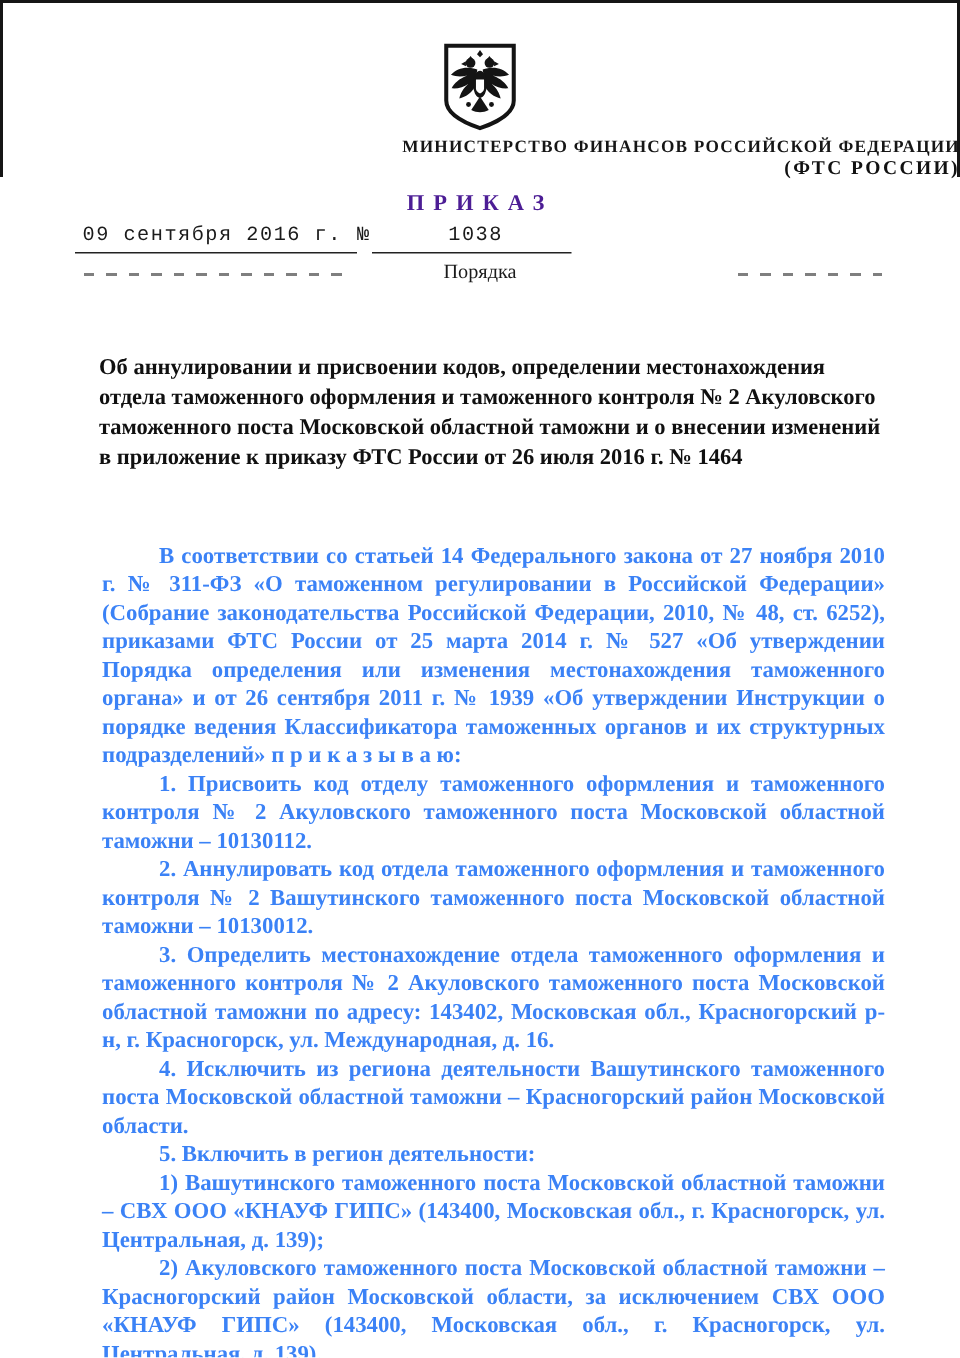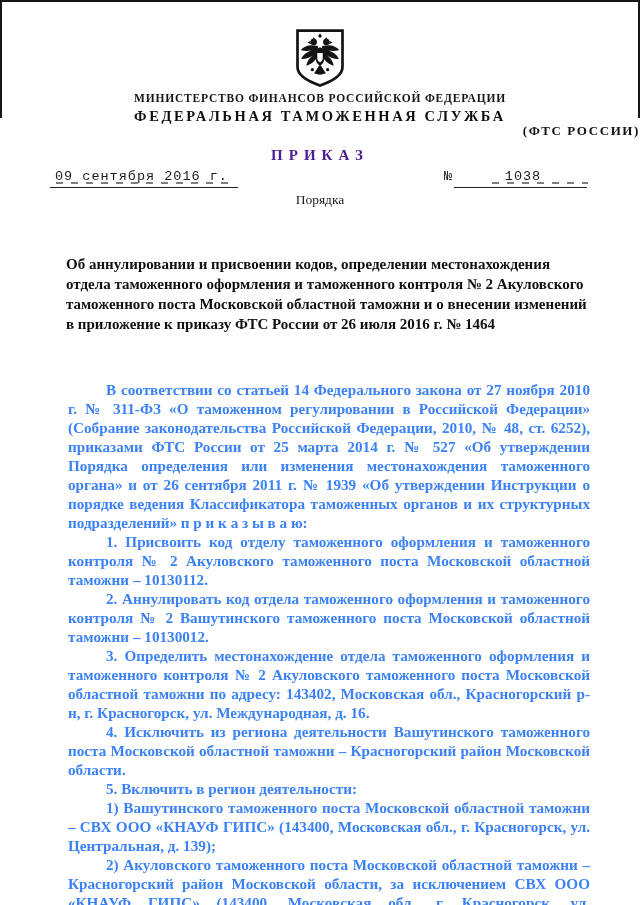--- a/index.html
+++ b/index.html
@@ -20,20 +20,21 @@
   .header { text-align: center; padding-top: 28px; }
   .emblem { height: 60px; line-height: 0; }
 
   .ministry {
     margin-top: 3px;
     font-weight: bold;
     font-size: 11.5px;
     line-height: 14px;
     letter-spacing: 0.8px;
     color: #161616;
+    text-align: right;
   }
   .agency {
     margin-top: 3px;
     font-weight: bold;
     font-size: 14.5px;
     line-height: 16px;
     letter-spacing: 2.6px;
     color: #111111;
   }
   .agency-short {
@@ -48,21 +49,20 @@
     margin-top: 9px;
     font-weight: bold;
     font-size: 15px;
     line-height: 17px;
     letter-spacing: 6px;
     color: #4c1d95;
   }
 
   .date-row {
     display: flex;
-    justify-content: space-between;
     align-items: flex-start;
     margin-top: 5px;
     padding: 0 53px 0 50px;
     font-family: "Liberation Mono", "DejaVu Sans Mono", monospace;
     font-size: 13.5px;
     line-height: 16px;
     color: #1b1b1b;
   }
   .date {
     display: inline-block;
@@ -141,21 +141,20 @@
           <path d="M32,20 C 40,17.5 47,19 51.5,24 c -4,1.5 -8,1.5 -12,0.5 c 6,2.5 9.5,5.5 11.5,9.5 c -4.5,0.5 -9,-1 -12.5,-3.5 c 4,3.5 6,7 6.8,11 c -4.8,-1 -9.3,-4.5 -11.3,-8.5 z"></path>
           <ellipse cx="30" cy="31" rx="5.2" ry="10"></ellipse>
           <path d="M30,40 l-6.5,10 c 4.3,2.2 8.7,2.2 13,0 z"></path>
           <circle cx="21.5" cy="46" r="1.8"></circle>
           <circle cx="38.5" cy="46" r="1.8"></circle>
         </g>
         <path d="M27,27.5 h6 v6.5 q0,2.6 -3,3.8 q-3,-1.2 -3,-3.8 z" fill="#ffffff"></path>
       </svg>
     </div>
     <div class="ministry">МИНИСТЕРСТВО ФИНАНСОВ РОССИЙСКОЙ ФЕДЕРАЦИИ</div>
-    <div class="agency">ФЕДЕРАЛЬНАЯ ТАМОЖЕННАЯ СЛУЖБА</div>
     <div class="agency-short">(ФТС РОССИИ)</div>
     <div class="doc-type">ПРИКАЗ</div>
 
     <div class="date-row">
       <span class="date">09 сентября 2016 г.</span>
       <span class="number">
         <span class="number-label">№</span>
         <span class="number-value">1038</span>
       </span>
     </div>

